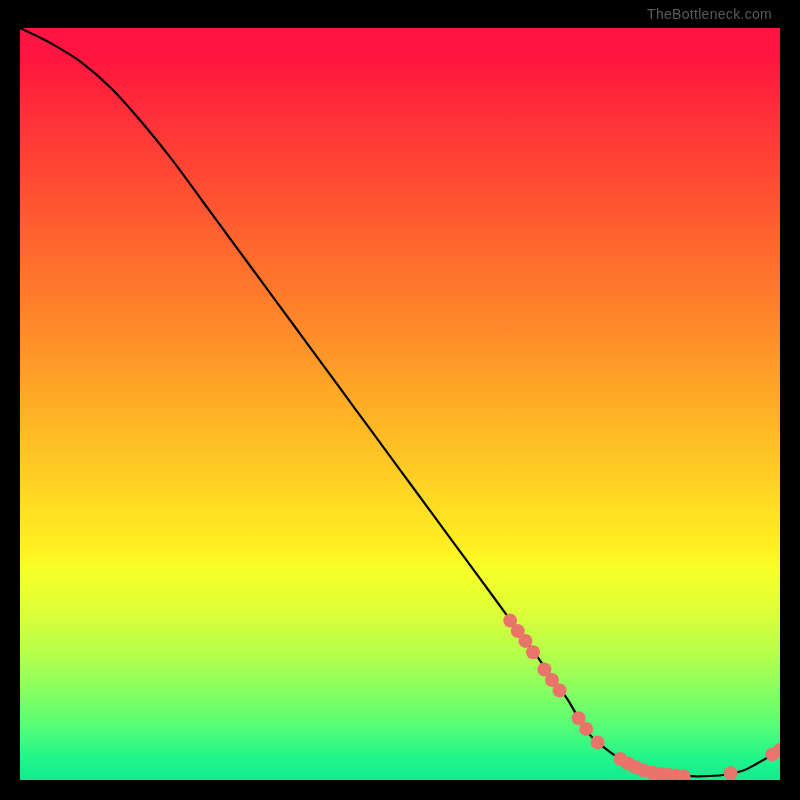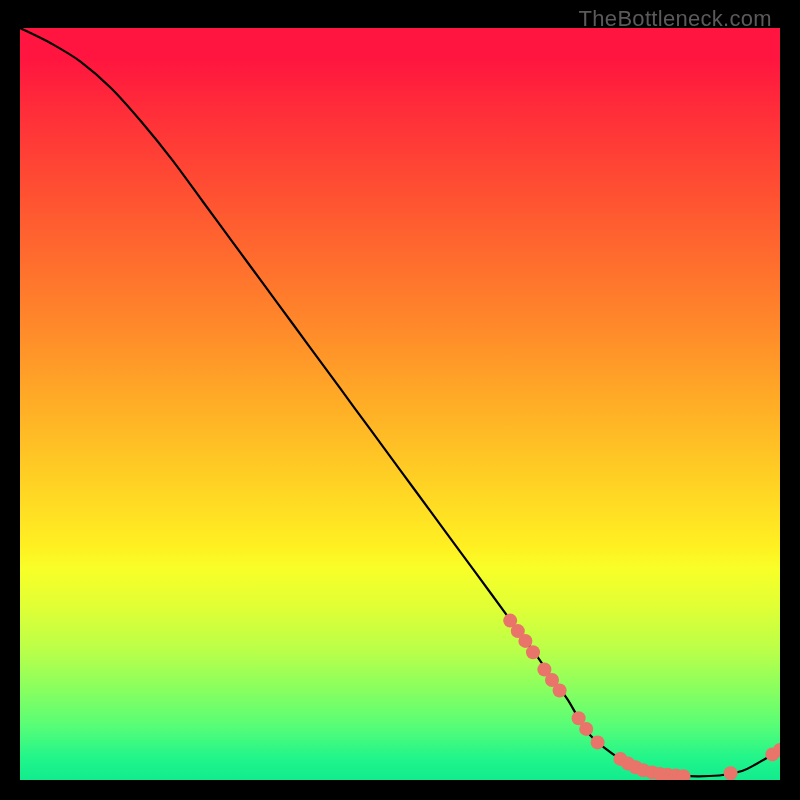--- a/index.html
+++ b/index.html
@@ -9,21 +9,21 @@
     background: #000;
     position: relative;
     font-family: Arial, Helvetica, sans-serif;
     overflow: hidden;
   }
   .watermark {
     position: absolute;
     top: 6px;
     right: 28px;
     color: #5a5a5a;
-    font-size: 22px;
+    font-size: 14px;
     font-weight: 500;
     letter-spacing: 0.3px;
     z-index: 10;
   }
   .plot {
     position: absolute;
     left: 20px;
     top: 28px;
     width: 760px;
     height: 752px;

